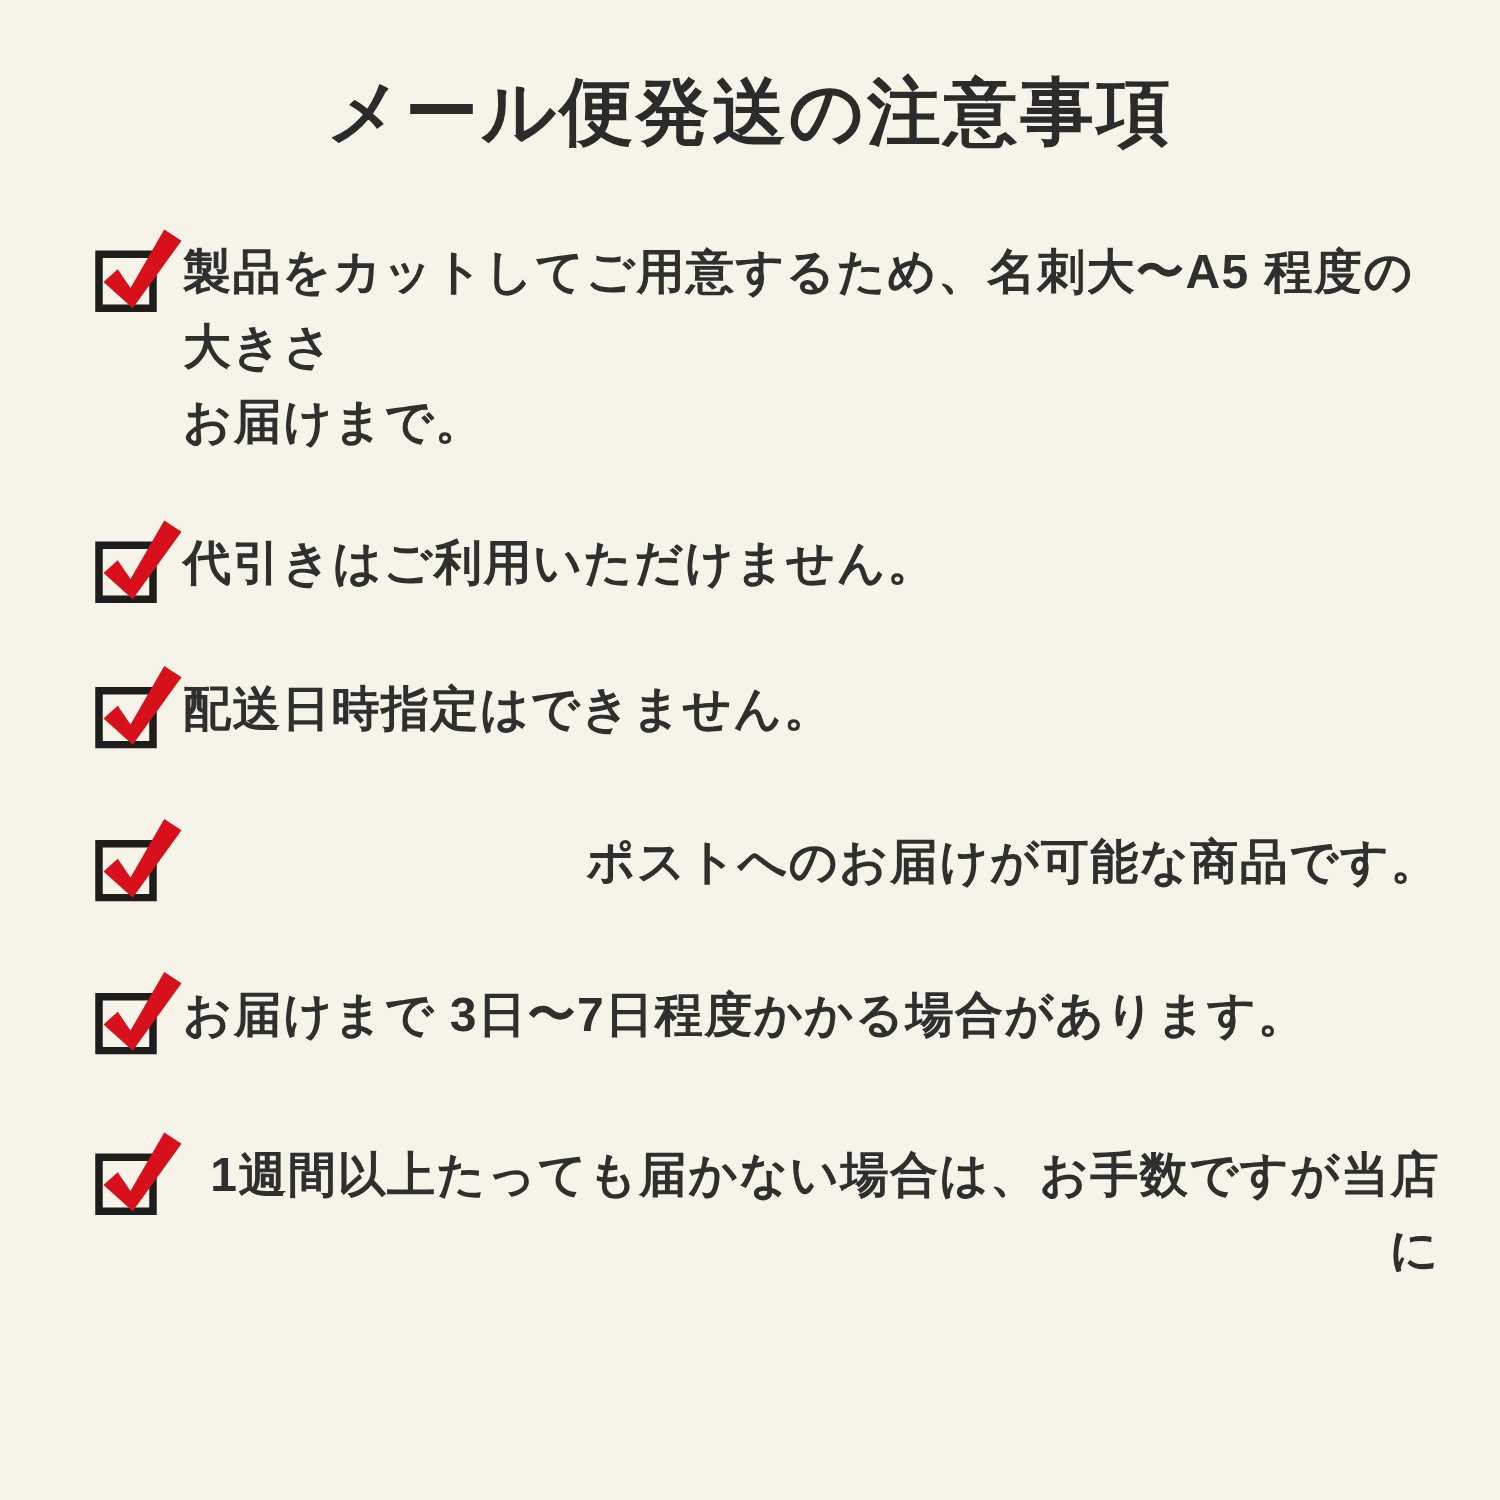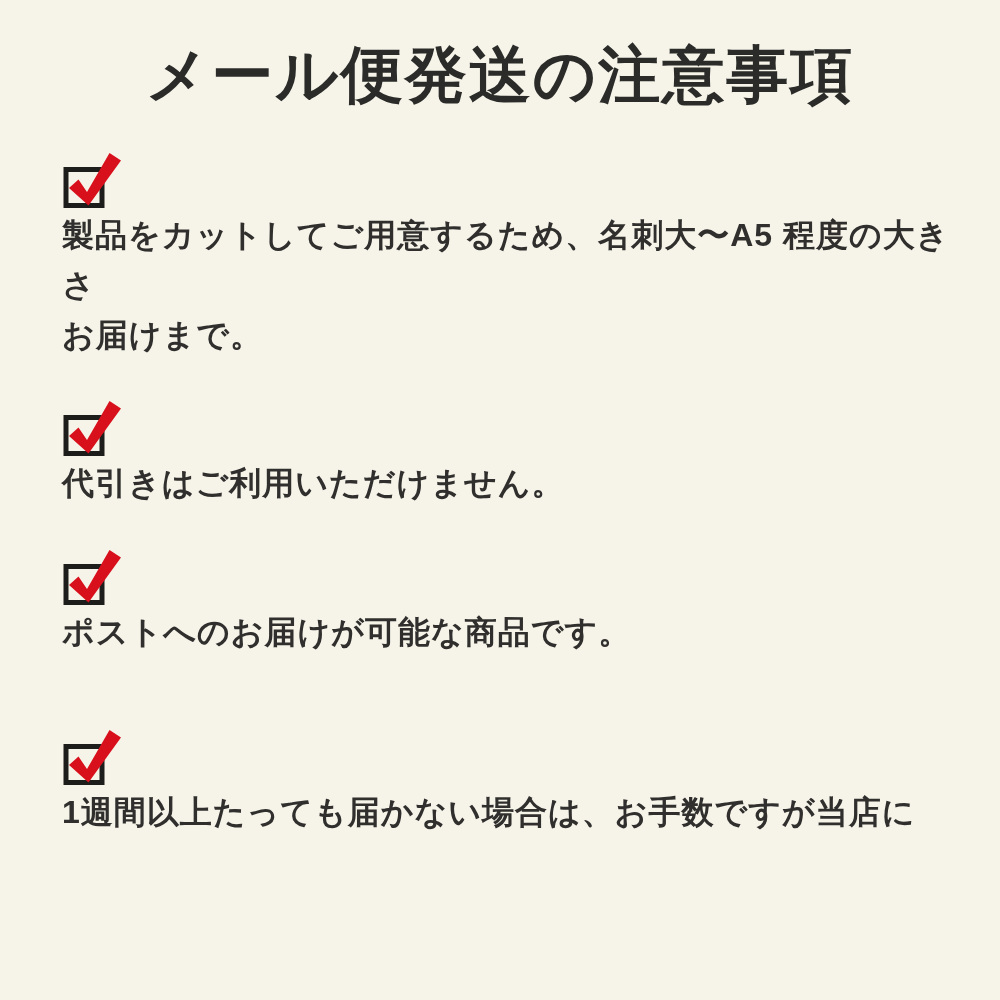--- a/index.html
+++ b/index.html
@@ -11,40 +11,39 @@
     overflow: hidden;
   }
   .page {
     position: relative;
     width: 1000px; height: 1000px;
     box-sizing: border-box;
   }
   .title {
     margin: 0;
     padding-top: 44px;
-    font-size: 62px;
+    font-size: 49px;
     line-height: 62px;
     font-weight: 800;
     letter-spacing: 2px;
     text-align: center;
     color: #2b2b29;
   }
   .items {
     box-sizing: border-box;
     padding: 0 40px 0 62px;
   }
   .item {
     display: flex;
     align-items: flex-start;
-    flex-direction: column;
   }
   .items .item:nth-child(1) { margin-top: 50px; }
   .items .item:nth-child(2) { margin-top: 44px; }
   .items .item:nth-child(3) { margin-top: 45px; }
-  .items .item:nth-child(4) { margin-top: 76px; }
+  .items .item:nth-child(4) { margin-top: 50px; justify-content: space-between; }
   .items .item:nth-child(5) { margin-top: 50px; }
   .items .item:nth-child(6) { margin-top: 55px; text-align: right; }
   .icon-cell {
     flex: 0 0 60px;
     width: 60px;
     margin-top: -6px;
   }
   .icon-cell svg { display: block; }
   .text-cell {
     font-size: 32px;
@@ -81,33 +80,55 @@
         <svg width="60" height="58" viewBox="0 0 60 58">
           <rect x="4" y="19.5" width="36" height="36" fill="none" stroke="#1d1d1b" stroke-width="5"></rect>
           <polygon points="7,38 16.5,29.5 25,42 47.5,3 59,10.5 26.5,55.5" fill="#d8101c"></polygon>
         </svg>
       </span>
       <div class="text-cell">
         <div>代引きはご利用いただけません。</div>
       </div>
     </div>
 
+    <div class="item">
+      <span class="icon-cell">
+        <svg width="60" height="58" viewBox="0 0 60 58">
+          <rect x="4" y="19.5" width="36" height="36" fill="none" stroke="#1d1d1b" stroke-width="5"></rect>
+          <polygon points="7,38 16.5,29.5 25,42 47.5,3 59,10.5 26.5,55.5" fill="#d8101c"></polygon>
+        </svg>
+      </span>
+      <div class="text-cell">
+        <div>配送日時指定はできません。</div>
+      </div>
+    </div>
 
     <div class="item">
       <span class="icon-cell">
         <svg width="60" height="58" viewBox="0 0 60 58">
           <rect x="4" y="19.5" width="36" height="36" fill="none" stroke="#1d1d1b" stroke-width="5"></rect>
           <polygon points="7,38 16.5,29.5 25,42 47.5,3 59,10.5 26.5,55.5" fill="#d8101c"></polygon>
         </svg>
       </span>
       <div class="text-cell">
         <div>ポストへのお届けが可能な商品です。</div>
       </div>
     </div>
 
+    <div class="item">
+      <span class="icon-cell">
+        <svg width="60" height="58" viewBox="0 0 60 58">
+          <rect x="4" y="19.5" width="36" height="36" fill="none" stroke="#1d1d1b" stroke-width="5"></rect>
+          <polygon points="7,38 16.5,29.5 25,42 47.5,3 59,10.5 26.5,55.5" fill="#d8101c"></polygon>
+        </svg>
+      </span>
+      <div class="text-cell">
+        <div>お届けまで 3日〜7日程度かかる場合があります。</div>
+      </div>
+    </div>
 
     <div class="item">
       <span class="icon-cell">
         <svg width="60" height="58" viewBox="0 0 60 58">
           <rect x="4" y="19.5" width="36" height="36" fill="none" stroke="#1d1d1b" stroke-width="5"></rect>
           <polygon points="7,38 16.5,29.5 25,42 47.5,3 59,10.5 26.5,55.5" fill="#d8101c"></polygon>
         </svg>
       </span>
       <div class="text-cell">
         <div>1週間以上たっても届かない場合は、お手数ですが当店に</div>

